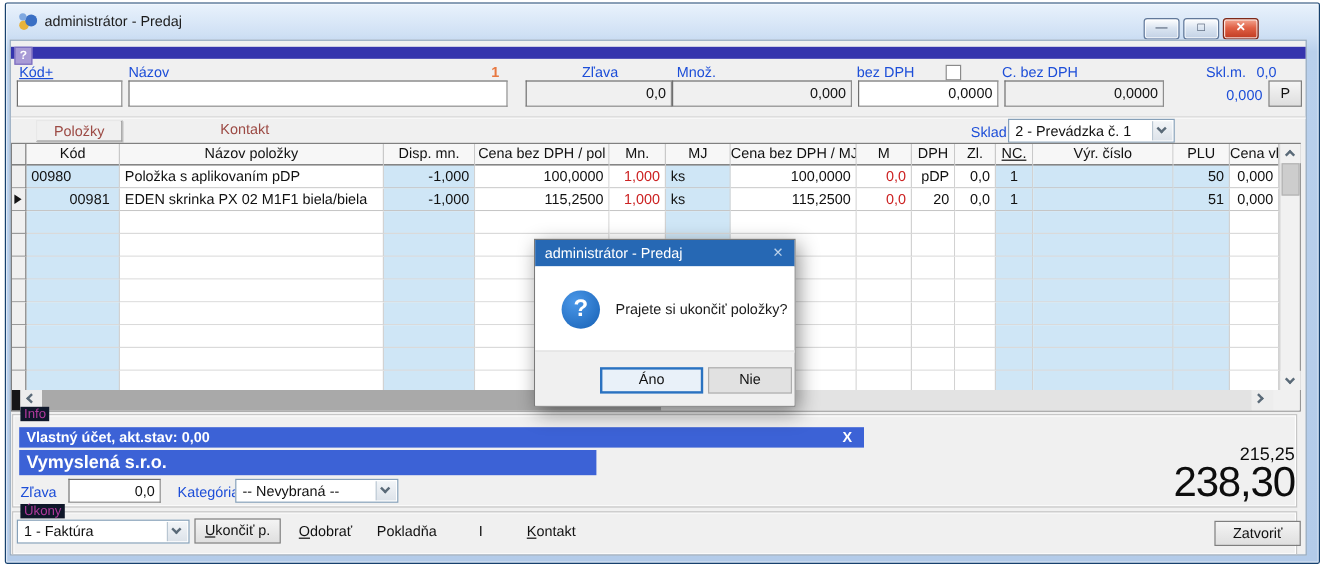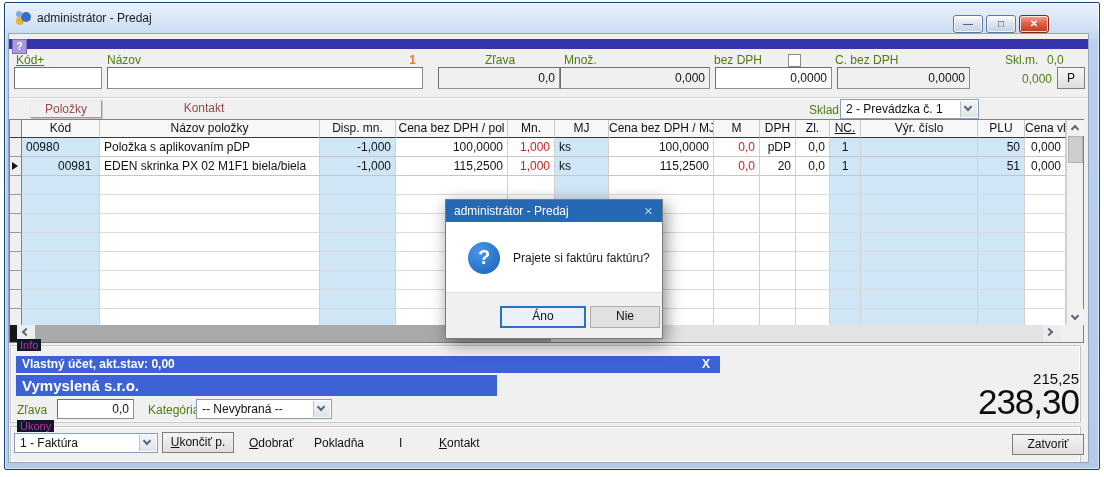--- a/index.html
+++ b/index.html
@@ -23,21 +23,21 @@
     border-color:#7e2a1a; font-weight:bold; }
 
   
   .client { position:absolute; left:3px; top:30px; width:1081px; height:430px;
     background:#f0f0f0; border:1px solid #8fa6bd; overflow:hidden; }
 
   .accentbar { background:#3534ad; }
   .helpbtn { background:#a89bd6; border:1px solid #7d6fc0; color:#fff; font-size:10px; font-weight:bold;
     text-align:center; line-height:13px; z-index:3; }
 
-  .lbl { position:absolute; white-space:nowrap; color:#4d7c0f; }
+  .lbl { position:absolute; white-space:nowrap; color:#1d4ed8; }
   .fld { position:absolute; height:22px; border:1px solid #8d8d8d; border-top-color:#6f6f6f; border-left-color:#6f6f6f;
     background:#f0f0f0; line-height:20px; padding:0 4px; overflow:hidden; white-space:nowrap; }
   .fld.white { background:#fff; }
   .fld.num { text-align:right; }
   .chkbox { position:absolute; width:13px; height:13px; background:#fff; border:1px solid #8a8a8a; }
   .pbtn { position:absolute; border:1px solid #7e7e7e; background:linear-gradient(#f6f6f6,#dedede);
     text-align:center; }
   .etch { position:absolute; height:2px; border-top:1px solid #d2d2d2; border-bottom:1px solid #fbfbfb; }
 
   .tab { position:absolute; height:18px; text-align:center; line-height:17px; color:#9c4a44; }
@@ -419,21 +419,21 @@
     <div class="flatbtn" style="left:305px;top:402px;">Pokladňa</div>
     <div class="flatbtn" style="left:390px;top:402px;">I</div>
     <div class="flatbtn ufl" style="left:430px;top:402px;">Kontakt</div>
     <div class="pushbtn" style="left:1003px;top:400px;width:72px;height:21px;">Zatvoriť</div>
 
     <div class="dlg">
       <div class="dlgtitle">administrátor - Predaj</div>
       <div class="dlgclose">✕</div>
       <div class="dlgbody">
         <div class="qicon">?</div>
-        <div class="dlgmsg">Prajete si faktúru faktúru?</div>
+        <div class="dlgmsg">Prajete si ukončiť položky?</div>
       </div>
       <div class="dlgfoot">
         <div class="dbtn primary" style="left:54px;top:13px;width:86px;">Áno</div>
         <div class="dbtn" style="left:144px;top:13px;width:70px;">Nie</div>
       </div>
     </div>
 
   </div>
 </div>
 

